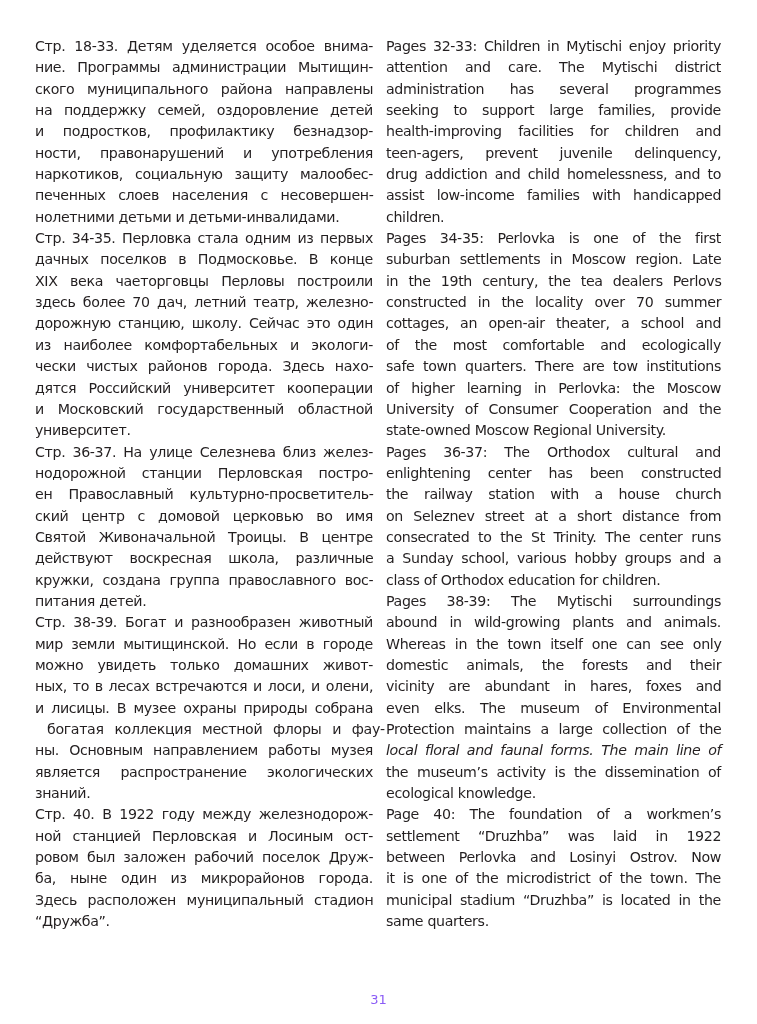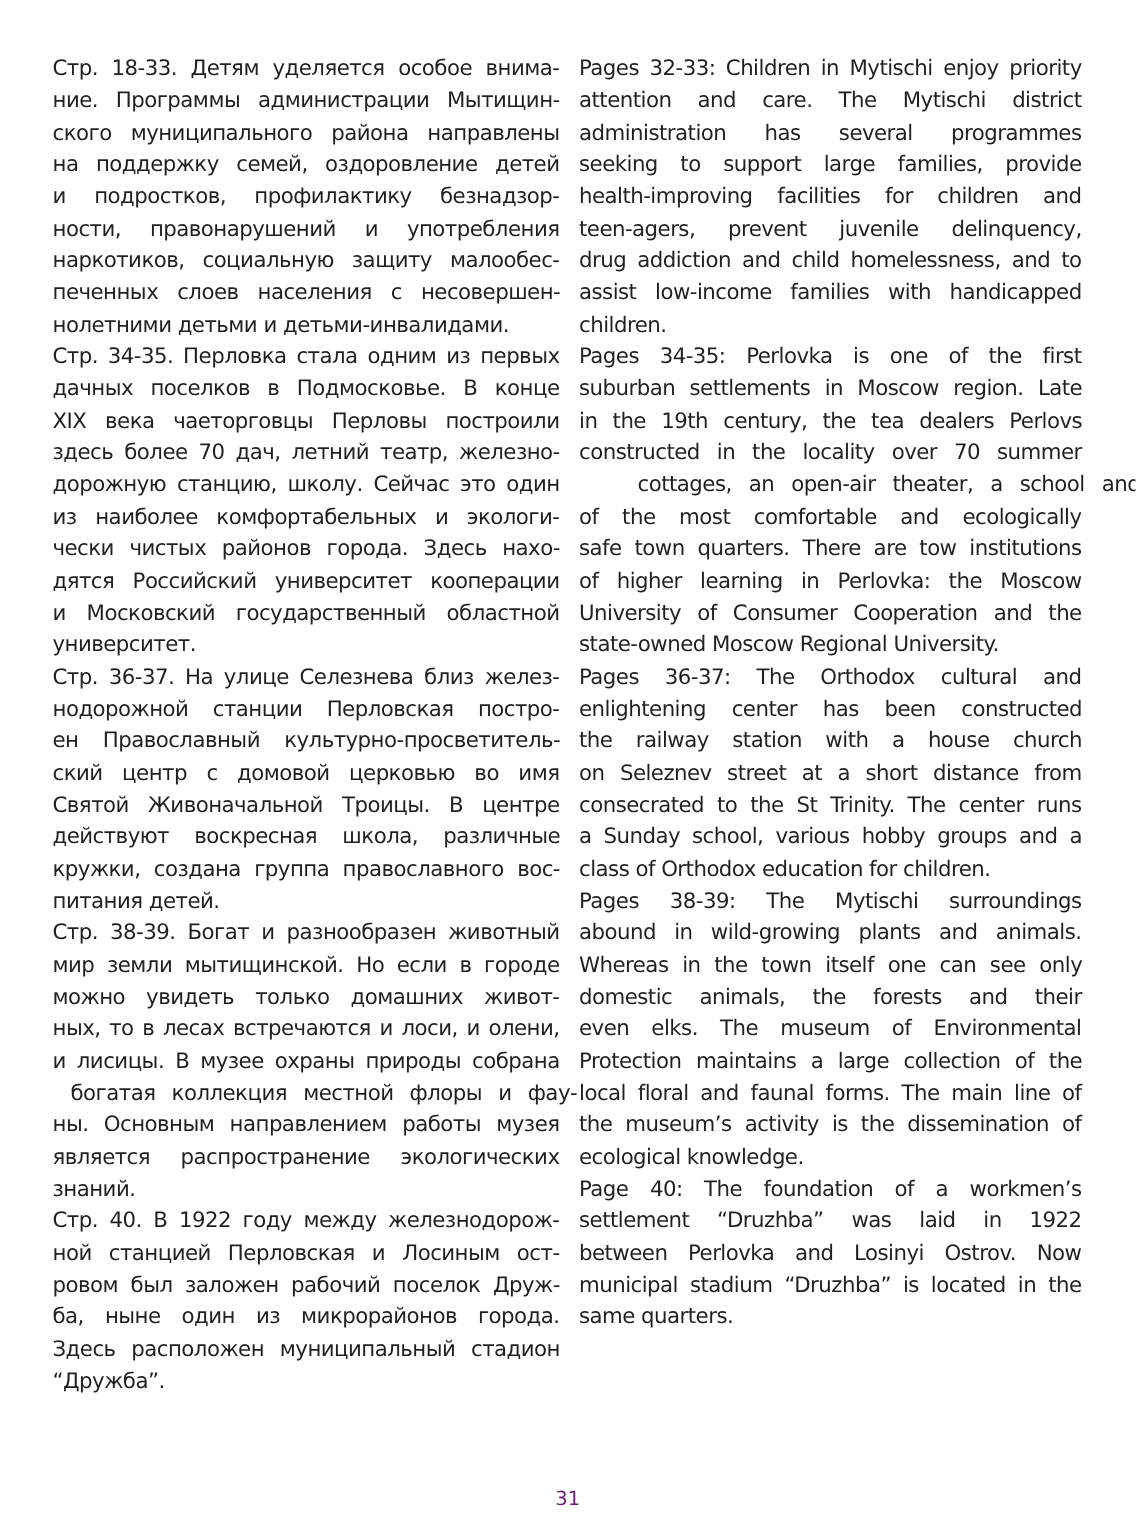--- a/index.html
+++ b/index.html
@@ -7,21 +7,21 @@
   .page { position: absolute; left: 0; top: 0; width: 757px; height: 1024px; background: #fff; }
   .col { position: absolute; top: 36px; color: #231f20;
          font-family: "DejaVu Sans", sans-serif; font-size: 14.2px; letter-spacing: -0.35px; }
   .col-left { left: 35px; width: 338px; }
   .col-right { left: 386px; width: 335px; }
   .line { display: block; height: 21.35px; line-height: 21.35px; white-space: nowrap;
           text-align: justify; text-align-last: justify; overflow: visible; }
   .line.last { text-align-last: left; }
   .para { margin: 0; }
   .page-number { position: absolute; top: 992px; left: 0; width: 757px; text-align: center;
-                 font-family: "DejaVu Sans", sans-serif; font-size: 13px; color: #701a75; }
+                 font-family: "DejaVu Sans", sans-serif; font-size: 13px; color: #8b5cf6; }
 </style>
 </head>
 <body>
 
 <div class="page">
 
   <div class="col col-left" id="col-left">
       <div class="para">
         <span class="line" style="display: block; word-spacing: 4.8px;">Стр. 18-33. Детям уделяется особое внима-</span>
         <span class="line" style="display: block; word-spacing: 7.66667px;">ние. Программы администрации Мытищин-</span>
@@ -86,51 +86,53 @@
         <span class="line" style="display: block; word-spacing: 17.6667px;">teen-agers, prevent juvenile delinquency,</span>
         <span class="line" style="display: block; word-spacing: 3.16667px;">drug addiction and child homelessness, and to</span>
         <span class="line" style="display: block; word-spacing: 8.25px;">assist low-income families with handicapped</span>
         <span class="line last">children.</span>
       </div>
       <div class="para">
         <span class="line" style="display: block; word-spacing: 9.57143px;">Pages 34-35: Perlovka is one of the first</span>
         <span class="line" style="display: block; word-spacing: 5.4px;">suburban settlements in Moscow region. Late</span>
         <span class="line" style="display: block; word-spacing: 6px;">in the 19th century, the tea dealers Perlovs</span>
         <span class="line" style="display: block; word-spacing: 7.16667px;">constructed in the locality over 70 summer</span>
-        <span class="line" style="display: block; word-spacing: 7.16667px; margin-left: 39px;">cottages, an open-air theater, a school and</span>
+        <span class="line" style="display: block; word-spacing: 7.16667px;">cottages, an open-air theater, a school and</span>
         <span class="line" style="display: block; word-spacing: 11.6px;">of the most comfortable and ecologically</span>
         <span class="line" style="display: block; word-spacing: 4.33333px;">safe town quarters. There are tow institutions</span>
         <span class="line" style="display: block; word-spacing: 8px;">of higher learning in Perlovka: the Moscow</span>
         <span class="line" style="display: block; word-spacing: 6.6px;">University of Consumer Cooperation and the</span>
         <span class="line last">state-owned Moscow Regional University.</span>
       </div>
       <div class="para">
         <span class="line" style="display: block; word-spacing: 13px;">Pages 36-37: The Orthodox cultural and</span>
         <span class="line" style="display: block; word-spacing: 13px;">enlightening center has been constructed</span>
         <span class="line" style="display: block; word-spacing: 11.5px;">the railway station with a house church</span>
         <span class="line" style="display: block; word-spacing: 6.14286px;">on Seleznev street at a short distance from</span>
         <span class="line" style="display: block; word-spacing: 4.42857px;">consecrated to the St Trinity. The center runs</span>
         <span class="line" style="display: block; word-spacing: 3.85714px;">a Sunday school, various hobby groups and a</span>
         <span class="line last">class of Orthodox education for children.</span>
       </div>
       <div class="para">
         <span class="line" style="display: block; word-spacing: 16.25px;">Pages 38-39: The Mytischi surroundings</span>
         <span class="line" style="display: block; word-spacing: 8px;">abound in wild-growing plants and animals.</span>
         <span class="line" style="display: block; word-spacing: 5px;">Whereas in the town itself one can see only</span>
         <span class="line" style="display: block; word-spacing: 14px;">domestic animals, the forests and their</span>
+        <span class="line" style="display: block; word-spacing: 10px;">vicinity are abundant in hares, foxes and</span>
         <span class="line" style="display: block; word-spacing: 10.6px;">even elks. The museum of Environmental</span>
         <span class="line" style="display: block; word-spacing: 5.5px;">Protection maintains a large collection of the</span>
-        <span class="line" style="display: block; word-spacing: 3.625px;">local floral and faunal forms. The main line of</span>
+        <span class="line" style="display: block; word-spacing: 3.625px; font-style: italic;">local floral and faunal forms. The main line of</span>
         <span class="line" style="display: block; word-spacing: 4.5px;">the museum’s activity is the dissemination of</span>
         <span class="line last">ecological knowledge.</span>
       </div>
       <div class="para">
         <span class="line" style="display: block; word-spacing: 10.1667px;">Page 40: The foundation of a workmen’s</span>
         <span class="line" style="display: block; word-spacing: 14.4px;">settlement “Druzhba” was laid in 1922</span>
         <span class="line" style="display: block; word-spacing: 9.6px;">between Perlovka and Losinyi Ostrov. Now</span>
+        <span class="line" style="display: block; word-spacing: 3.88889px;">it is one of the microdistrict of the town. The</span>
         <span class="line" style="display: block; word-spacing: 3.83333px;">municipal stadium “Druzhba” is located in the</span>
         <span class="line last">same quarters.</span>
       </div>
     </div>
 
   <div class="page-number">31</div>
 
 </div>
 
 </body></html>

